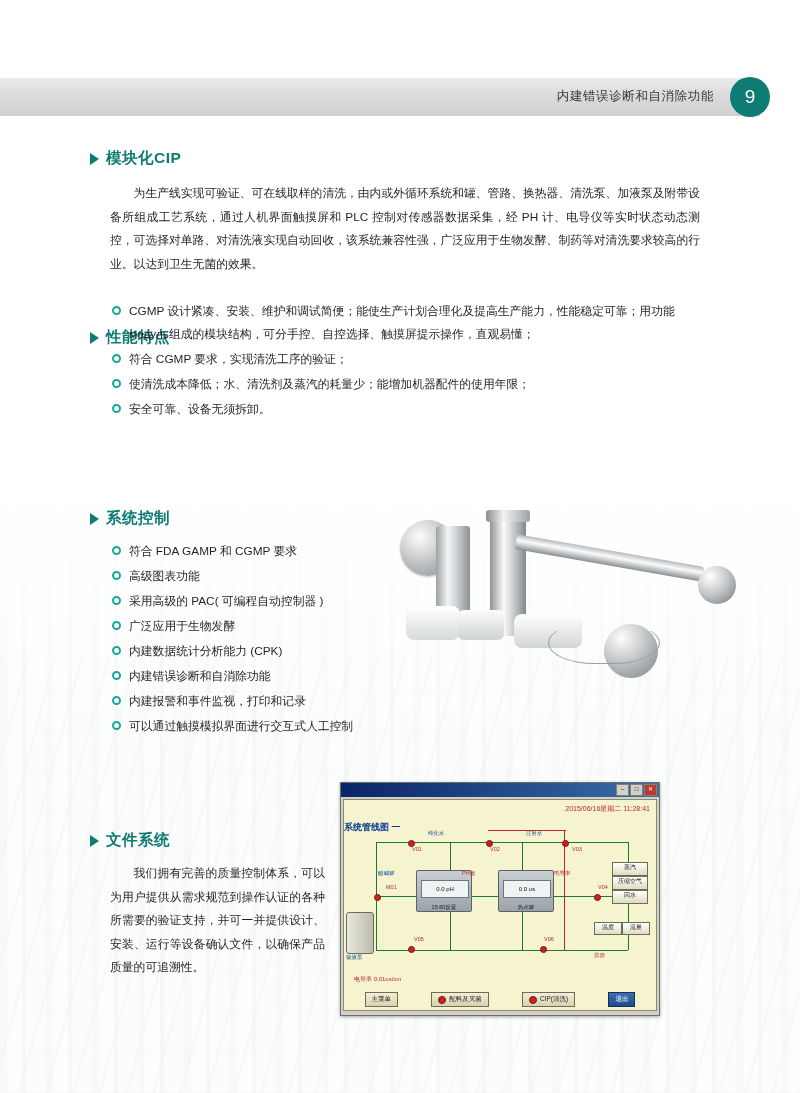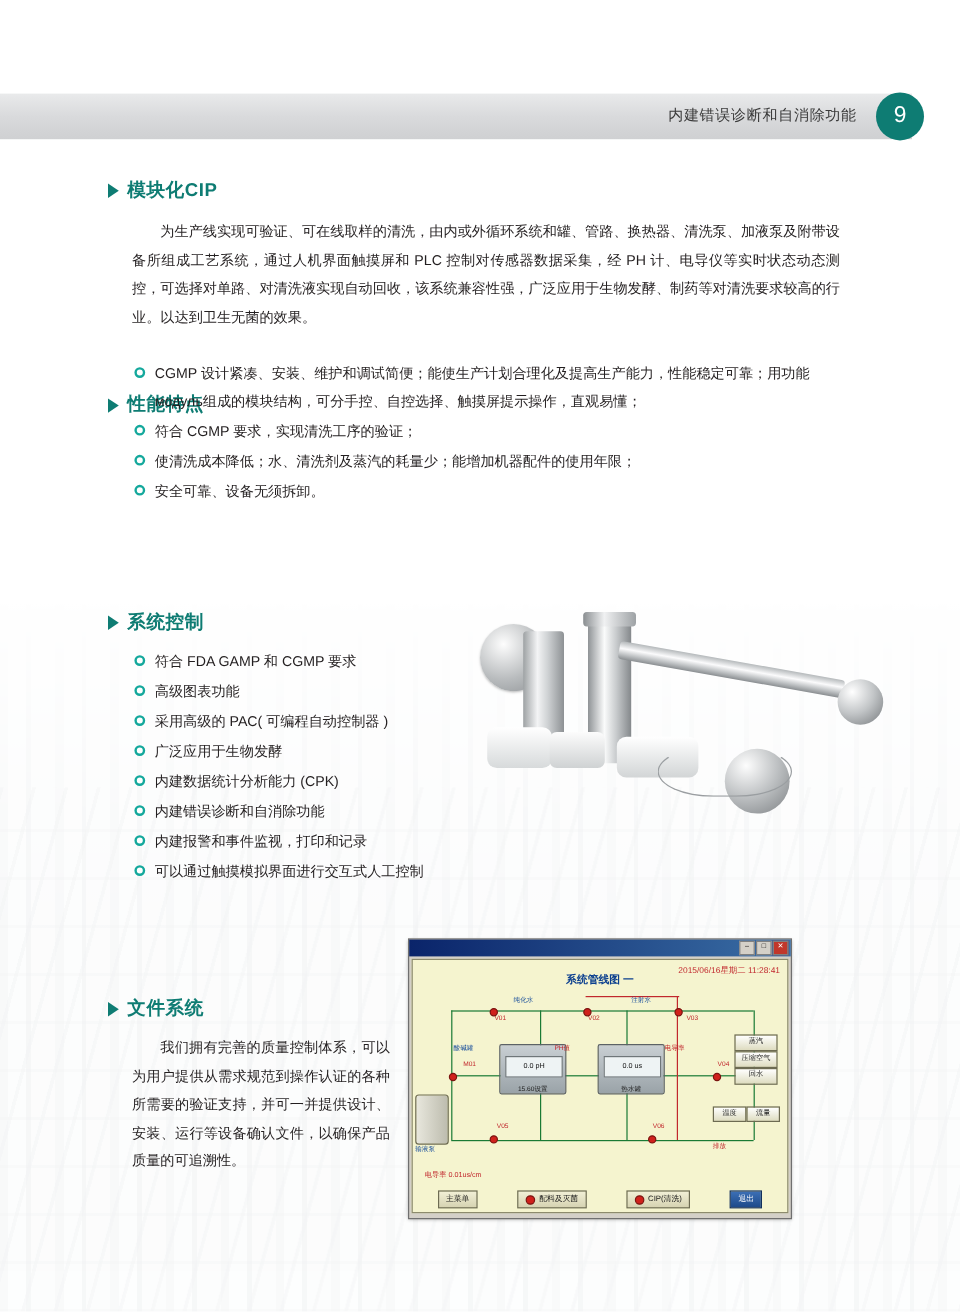--- a/index.html
+++ b/index.html
@@ -236,22 +236,22 @@
   .hmi-btn.close { background: #c1372b; color: #fff; }
   .hmi-body {
     position: relative;
     margin: 2px;
     height: 210px;
     background: #f5f4cf;
     border: 1px solid #8d8b6d;
     overflow: hidden;
   }
   .hmi-head {
-    position: absolute; top: 10px; left: 0; width: 100%;
-    display: flex; justify-content: center; gap: 10px; align-items: center;
+    position: absolute; top: 21px; left: 0; width: 100%;
+    display: flex; justify-content: flex-start; gap: 10px; align-items: center;
   }
   .hmi-h1 { font-size: 9px; color: #0b3f8f; font-weight: bold; }
   .hmi-h2 { position: absolute; right: 6px; top: 4px; font-size: 7px; color: #c1272d; }
   .hmi-net {
     position: absolute; left: 14px; top: 26px; width: 288px; height: 148px;
   }
   .ln { position: absolute; background: #1a7a35; }
   .ln.red { background: #c1272d; }
   .box-node {
     position: absolute;

